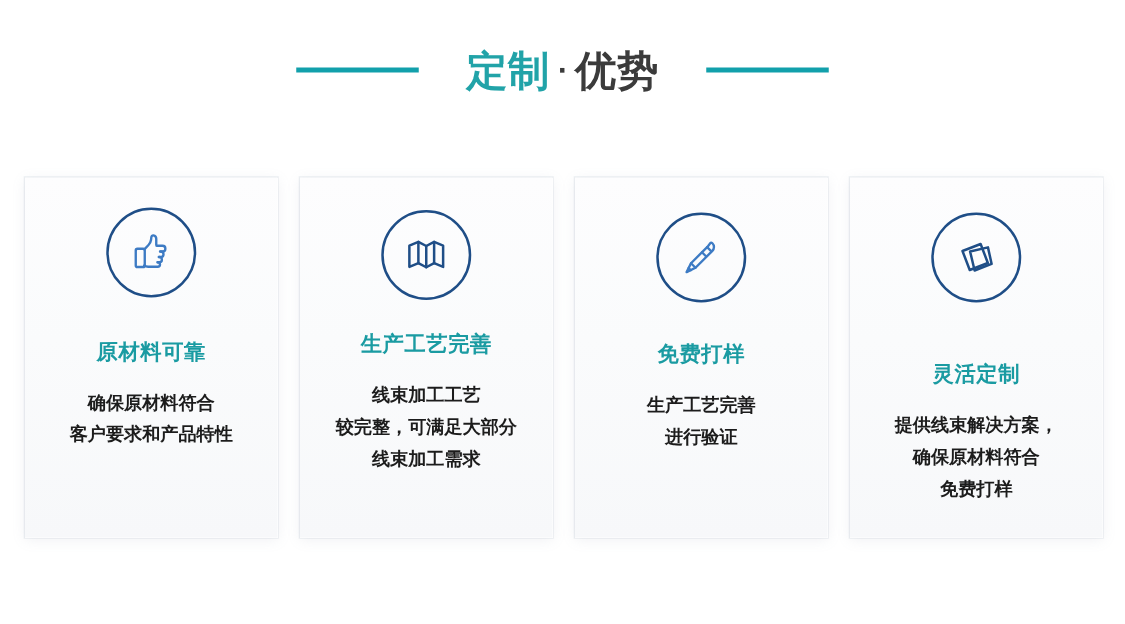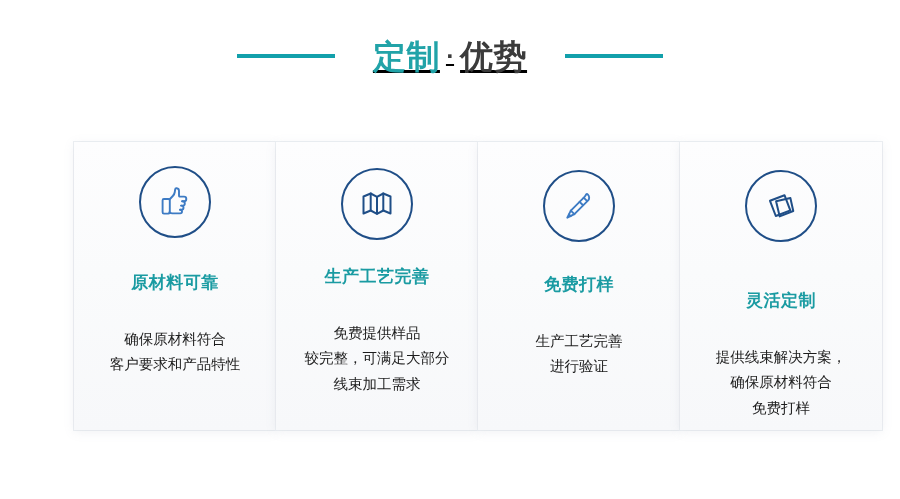--- a/index.html
+++ b/index.html
@@ -23,21 +23,20 @@
   .header {
     position: absolute;
     left: 0;
     top: 28px;
     width: 900px;
     height: 56px;
     display: flex;
     align-items: center;
     justify-content: center;
     gap: 16px;
-    text-decoration: underline;
   }
   .rule {
     width: 98px;
     height: 4px;
     background: #12a0ab;
     flex: none;
   }
   .rule-left  { margin-right: 22px; }
   .rule-right { margin-left: 22px; }
 
@@ -61,21 +60,21 @@
   .title-main { color: #3b3b3b; }
 
   
   .cards {
     position: absolute;
     left: 20px;
     top: 142px;
     width: 862px;
     height: 290px;
     display: flex;
-    justify-content: flex-end;
+    justify-content: space-between;
   }
   .card {
     position: relative;
     width: 202px;
     height: 288px;
     background: linear-gradient(180deg, #fdfdfe 0%, #fafbfc 45%, #f7f8fa 100%);
     box-shadow: 0 2px 10px rgba(140, 150, 170, 0.13),
                 0 0 0 1px rgba(235, 238, 242, 0.9);
     display: flex;
     flex-direction: column;
@@ -99,23 +98,23 @@
   .card-title {
     margin-top: 38px;
     font-size: 17px;
     font-weight: bold;
     color: #1a9ba2;
     line-height: 1;
     letter-spacing: 0.5px;
     text-align: center;
   }
   .card-body {
-    margin-top: 36px;
+    margin-top: 20px;
     font-size: 14.5px;
-    font-weight: normal;
+    font-weight: bold;
     color: #1c1c1c;
     line-height: 1.75;
     text-align: center;
     width: 184px;
   }
   .card-body .line { display: block; white-space: nowrap; }
 
   
   .card.c1 .icon-circle { margin-top: 2px; }
   .card.c2 .icon-circle { margin-top: 4px; }
@@ -168,21 +167,21 @@
           <g fill="none" stroke="#1f4e87" stroke-width="2.0" stroke-linejoin="round" stroke-linecap="round">
             <path d="M6.5 12.5 L13.7 9.5 L20.0 12.8 L26.3 9.5 L33.5 12.5 L33.5 29.5 L26.3 26.5 L20.0 29.8 L13.7 26.5 L6.5 29.5 Z"></path>
             <path d="M13.7 9.5 L13.7 26.5"></path>
             <path d="M20.0 12.8 L20.0 29.8"></path>
             <path d="M26.3 9.5 L26.3 26.5"></path>
           </g>
         </svg>
       </div>
       <div class="card-title">生产工艺完善</div>
       <div class="card-body">
-        <span class="line">免费提供样品</span>
+        <span class="line">线束加工工艺</span>
         <span class="line">较完整，可满足大部分</span>
         <span class="line">线束加工需求</span>
       </div>
     </div>
 
     <div class="card c3">
       <div class="icon-circle">
         <svg width="40" height="40" viewBox="0 0 40 40" aria-hidden="true">
           <g fill="none" stroke="#3d7bc4" stroke-width="1.9" stroke-linejoin="round" stroke-linecap="round">
             <path d="M28.9 8.6 C30.6 10.3 30.6 13.0 28.9 14.7 L15.4 28.2 L8.3 31.7 L11.8 24.6 L25.3 11.1 C26.9 9.4 27.3 7.0 28.9 8.6 Z"></path>

